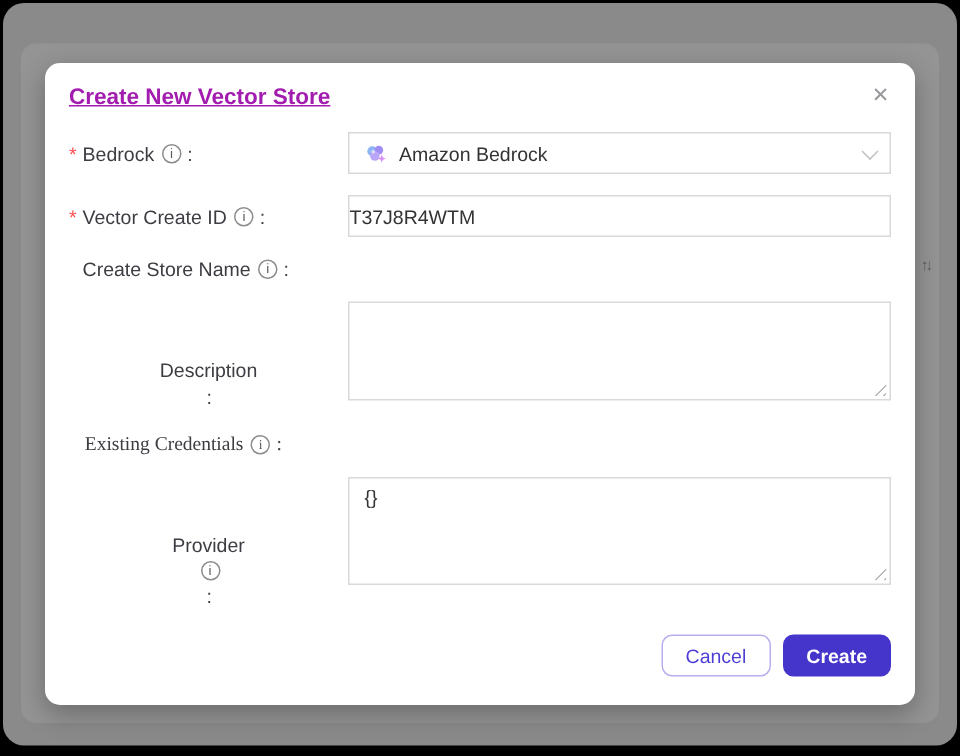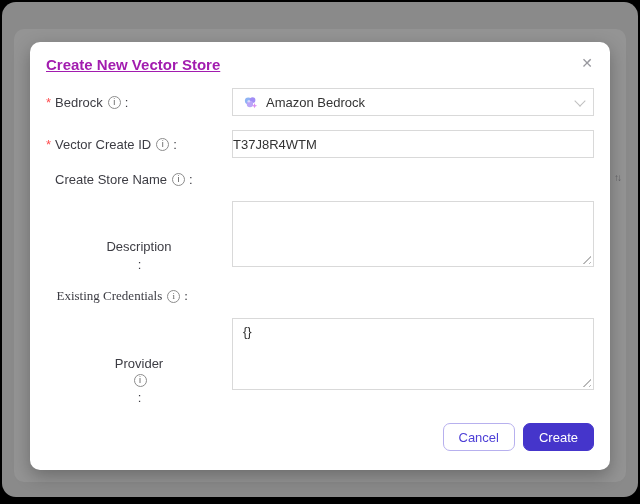--- a/index.html
+++ b/index.html
@@ -104,21 +104,21 @@
   }
   .btn{
     height:28px;padding:0 15px;border-radius:7px;font-size:13px;
     display:flex;align-items:center;justify-content:center;cursor:pointer;
     font-family:"Liberation Sans", sans-serif;box-sizing:border-box;text-align:right;
   }
   .btn.cancel{
     background:#fff;border:1px solid #b7b0ee;color:#4d3fd6;
   }
   .btn.create{
-    background:#4535cb;border:1px solid #4535cb;color:#fff;font-weight:400;
+    background:#4535cb;border:1px solid #4535cb;color:#fff;font-weight:700;
   }
 </style>
 </head>
 <body>
 
 <div class="window">
   <div class="page-behind"></div>
   <div class="remnant sort">↑↓</div>
   <div class="remnant partial">se</div>
 </div>

